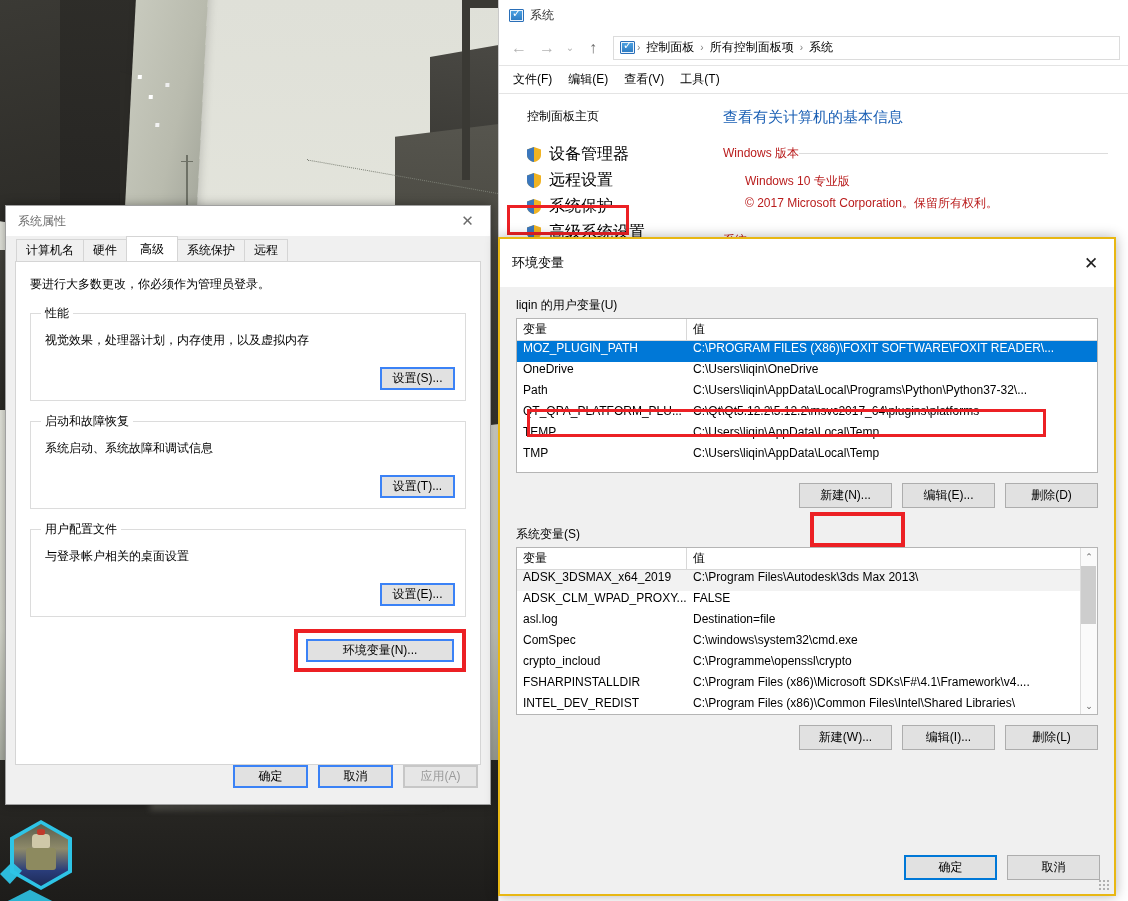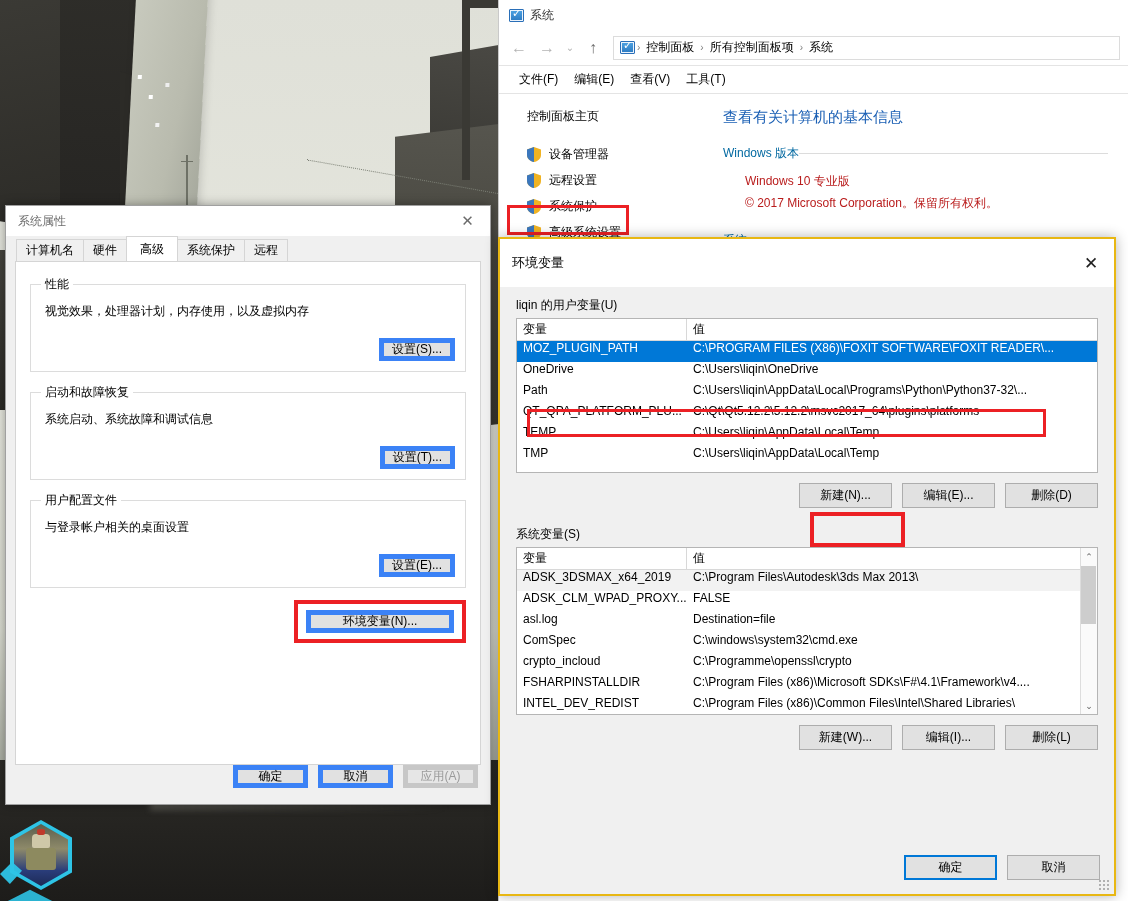--- a/index.html
+++ b/index.html
@@ -140,40 +140,40 @@
   #breadcrumb {
     flex: 1; height: 24px; display:flex; align-items:center; gap:2px;
     border: 1px solid #dcdcdc; background:#fff; padding: 0 6px; margin-left: 4px;
     font-size: 12px;
   }
   #breadcrumb .crumb { padding: 0 4px; color:#000; }
   #breadcrumb .sep { color:#808080; font-size:10px; }
 
   #sys-menubar {
     height: 28px; display:flex; align-items:center; gap: 16px;
-    padding: 0 20px; border-bottom: 1px solid #e4e4e4; font-size: 12px;
+    padding: 0 14px; border-bottom: 1px solid #e4e4e4; font-size: 12px;
   }
   #sys-menubar span { color:#000; }
 
   #sys-body { display:flex; padding-top: 14px; }
   #sys-sidebar { width: 200px; padding-left: 28px; }
   #sys-home-link { font-size:12px; color:#000; margin-bottom: 16px; }
-  .side-item { display:flex; align-items:center; gap: 8px; height: 26px; font-size:12px; position:relative; }
+  .side-item { display:flex; align-items:center; gap: 8px; height: 26px; font-size:16px; position:relative; }
   .shield {
     width: 14px; height: 15px; position:relative; flex: 0 0 14px;
   }
   .shield-svg { display:block; }
   #side-highlight {
     position:absolute; left: 8px; top: 205px; width: 122px; height: 30px;
     border: 3px solid #ec2024; background: transparent; pointer-events:none;
   }
   #sys-main { flex: 1; padding-left: 24px; padding-right: 20px; }
   #main-heading { font-size: 15px; color:#1a5fb4; margin-bottom: 18px; }
   .section-head {
-    font-size: 12px; color:#0369a1; display:flex; align-items:center; margin-bottom: 8px;
+    font-size: 12px; color:#b91c1c; display:flex; align-items:center; margin-bottom: 8px;
   }
   .section-head .rule { flex:1; height:1px; background:#dcdcdc; }
   .kv { font-size:12px; color:#b91c1c; margin-left: 22px; line-height: 22px; }
 
   
   #sysprops {
     position: absolute; left: 5px; top: 205px; width: 486px; height: 600px;
     background: #f0f0f0; border: 1px solid #a0a0a0;
     box-shadow: 0 0 10px rgba(0,0,0,.35);
     font-size: 12px; color:#000;
@@ -207,21 +207,21 @@
   #sp-intro { font-size:12px; margin-bottom: 12px; }
   fieldset.grp {
     border: 1px solid #dcdcdc; margin: 0 0 12px 0; padding: 4px 10px 10px 10px;
     position:relative;
   }
   fieldset.grp legend { font-size:12px; padding: 0 4px; }
   .grp-desc { font-size:12px; margin: 6px 0 0 4px; }
   .btnrow { display:flex; justify-content:flex-end; margin-top: 18px; }
   .wbtn {
     min-width: 75px; height: 23px; padding: 0 8px;
-    background:#e1e1e1; border: 5px solid #3b82f6; font-size:12px;
+    background:#e1e1e1; border: 2px solid #3b82f6; font-size:12px;
     display:flex; align-items:center; justify-content:center; color:#000;
   }
   .wbtn.disabled { color:#9a9a9a; background:#e6e6e6; border-color:#c7c7c7; }
   #envvar-row { display:flex; justify-content:flex-end; margin-top: 8px; }
   #envvar-highlight {
     border: 4px solid #ec2024; padding: 6px 8px; background: transparent;
   }
   #sp-footer {
     position:absolute; left:0; right:0; bottom: 0; height: 56px;
     display:flex; align-items:center; justify-content:flex-end; gap: 10px;
@@ -431,20 +431,21 @@
 
   <div id="sp-tabs">
     <div class="tab">计算机名</div>
     <div class="tab">硬件</div>
     <div class="tab sel">高级</div>
     <div class="tab">系统保护</div>
     <div class="tab">远程</div>
   </div>
 
   <div id="sp-page">
+    <div id="sp-intro">要进行大多数更改，你必须作为管理员登录。</div>
 
     <fieldset class="grp">
       <legend>性能</legend>
       <div class="grp-desc">视觉效果，处理器计划，内存使用，以及虚拟内存</div>
       <div class="btnrow">
         <div class="wbtn">设置(S)...</div>
       </div>
     </fieldset>
 
     <fieldset class="grp">

